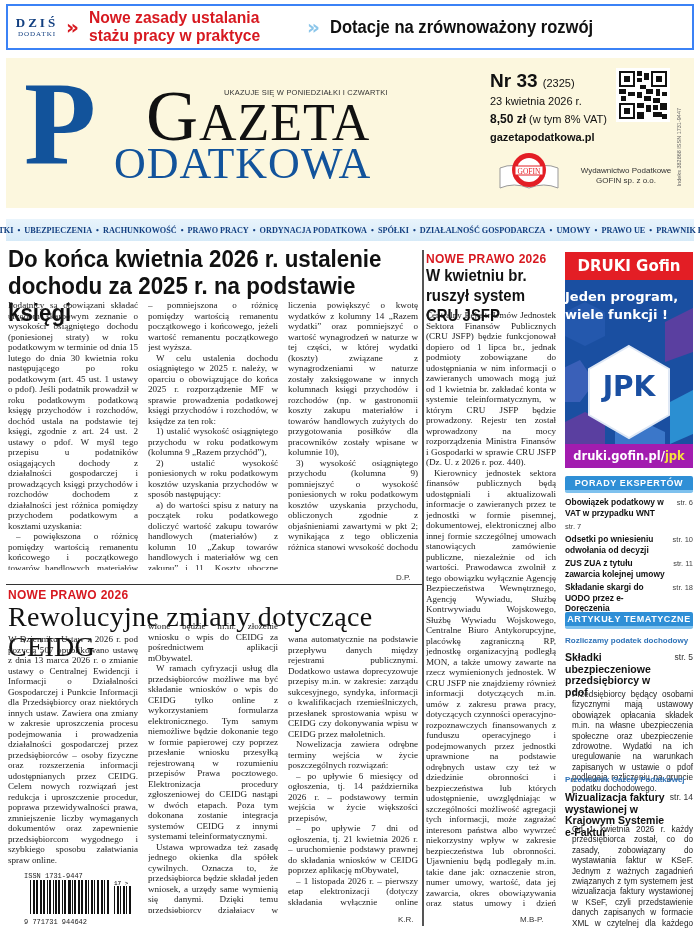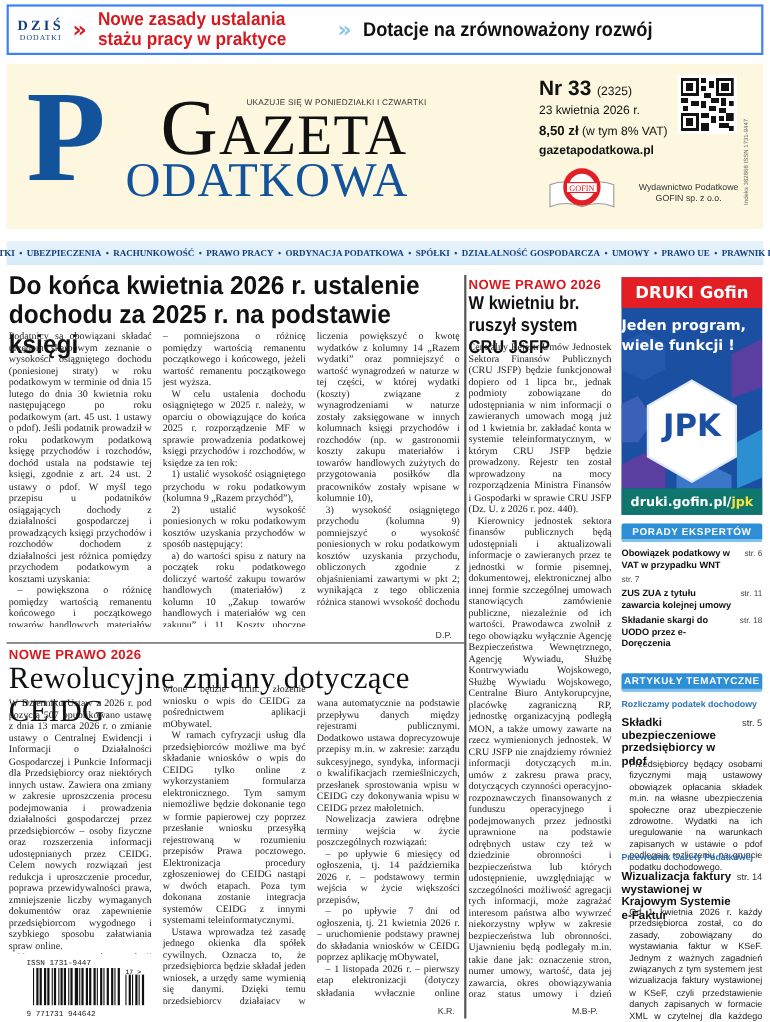--- a/index.html
+++ b/index.html
@@ -59,21 +59,21 @@
   .barcode .issn { font-family: "Liberation Mono", monospace; font-size: 7px; color: #222; }
   .barcode .digits { font-family: "Liberation Mono", monospace; font-size: 7px; color: #222; }
 
   
   .ad { position: absolute; left: 565px; top: 252px; width: 128px; height: 216px; background: #1a4fa1; overflow: hidden; }
   .ad .hex-bg { position: absolute; inset: 0; }
   .ad .title { position: absolute; left: 0; top: 0; width: 100%; height: 28px; background: #e31e25; color: #fff; font-family: "DejaVu Sans", sans-serif; font-weight: bold; font-size: 15px; line-height: 28px; text-align: center; }
   .ad .sub { position: absolute; top: 36px; width: 100%; color: #fff; font-family: "DejaVu Sans", sans-serif; font-weight: bold; font-size: 13px; line-height: 18px; }
   .ad .hexw { position: absolute; left: 22px; top: 92px; width: 84px; height: 96px; }
   .ad .jpk { position: absolute; left: 0; top: 118px; width: 100%; text-align: center; color: #1a4fa1; font-family: "DejaVu Sans", sans-serif; font-weight: bold; font-size: 28px; }
-  .ad .link { position: absolute; left: 0; bottom: 0; width: 100%; height: 24px; background: #0f766e; color: #fff; text-align: center; font-family: "DejaVu Sans", sans-serif; font-weight: bold; font-size: 11.5px; line-height: 24px; }
+  .ad .link { position: absolute; left: 0; bottom: 0; width: 100%; height: 24px; background: #a21caf; color: #fff; text-align: center; font-family: "DejaVu Sans", sans-serif; font-weight: bold; font-size: 11.5px; line-height: 24px; }
   .ad .link span { color: #f5e43b; }
 
   .boxhead { position: absolute; left: 565px; width: 128px; height: 17px; background: #2f8fd6; color: #fff; font-family: "Liberation Sans", sans-serif; font-weight: bold; font-size: 9px; text-align: center; line-height: 15px; letter-spacing: 0.6px; border-radius: 2px; border-bottom: 3px solid #7ec1ee; }
   .tips { position: absolute; left: 565px; top: 497px; width: 128px; font-family: "Liberation Sans", sans-serif; }
   .tip { display: flex; justify-content: space-between; margin-bottom: 3px; }
   .tip .t { font-weight: bold; font-size: 8.4px; line-height: 10.5px; color: #111; width: 102px; }
   .tip .p { font-size: 7.5px; color: #444; white-space: nowrap; padding-top: 1px; }
 
   .section-tag { position: absolute; left: 565px; font-family: "Liberation Sans", sans-serif; font-weight: bold; color: #2f73b8; font-size: 8px; }
   .theme-title { position: absolute; left: 565px; width: 128px; font-family: "Liberation Sans", sans-serif; font-weight: bold; font-size: 10.5px; line-height: 11.5px; color: #111; }
@@ -295,20 +295,24 @@
 <div class="boxhead" style="top:476px;">PORADY EKSPERTÓW</div>
 <div class="tips" id="tips">
     <div class="tip">
       <span class="t">Obowiązek podatkowy w VAT w przypadku WNT</span>
       <span class="p">str. 6</span>
     </div>
     <div class="tip">
       <span class="p">str. 7</span>
     </div>
     <div class="tip">
+      <span class="t">Odsetki po wniesieniu odwołania od decyzji</span>
+      <span class="p">str. 10</span>
+    </div>
+    <div class="tip">
       <span class="t">ZUS ZUA z tytułu zawarcia kolejnej umowy</span>
       <span class="p">str. 11</span>
     </div>
     <div class="tip">
       <span class="t">Składanie skargi do UODO przez e-Doręczenia</span>
       <span class="p">str. 18</span>
     </div>
   </div>
 
 <div class="boxhead" style="top:612px;">ARTYKUŁY TEMATYCZNE</div>

